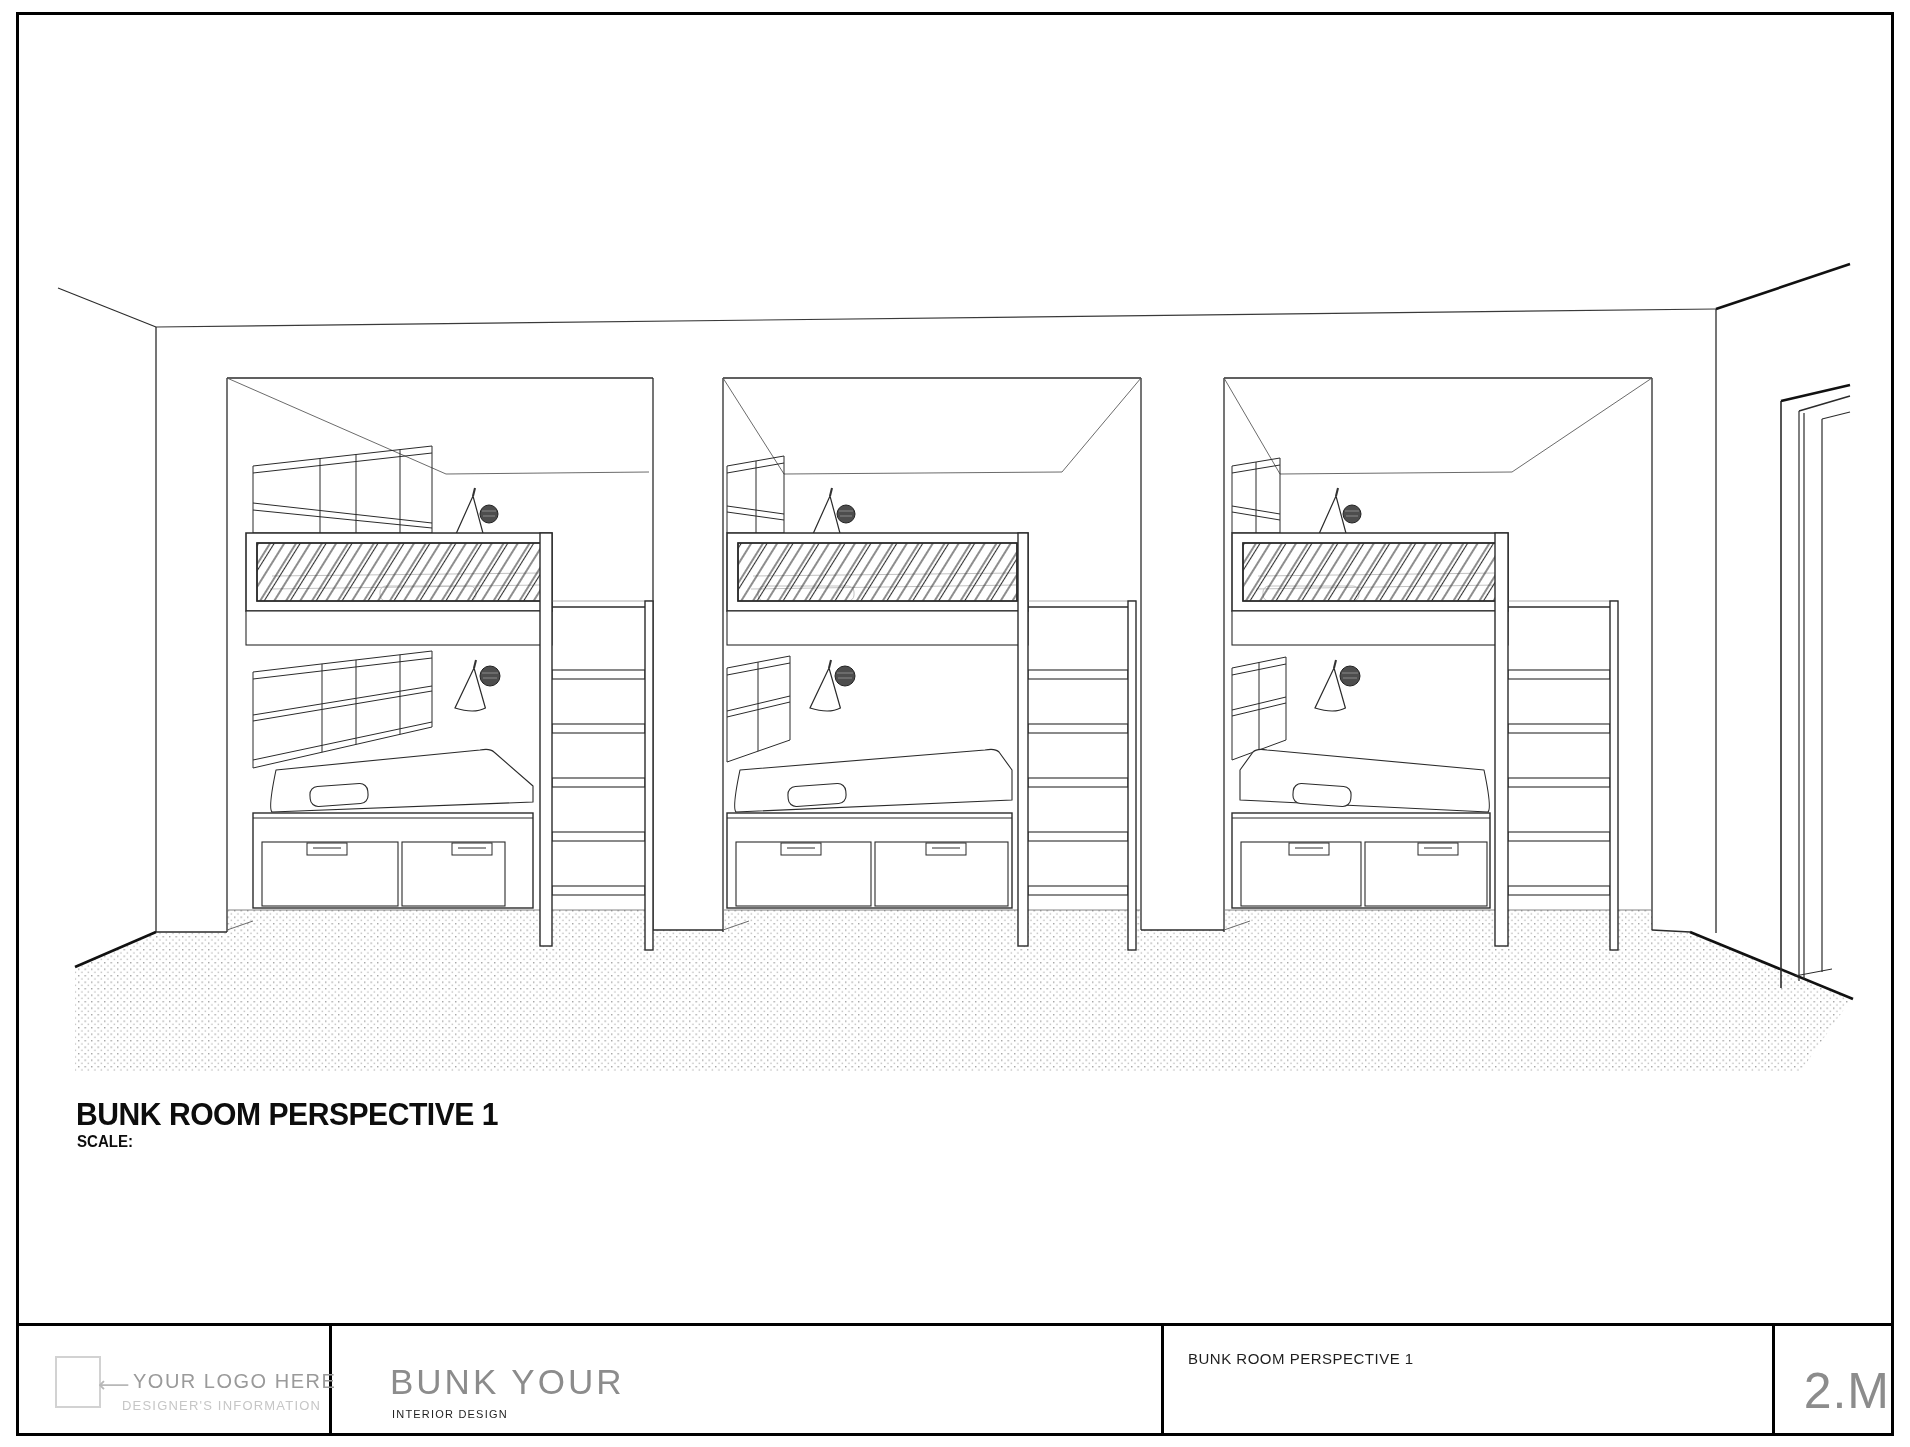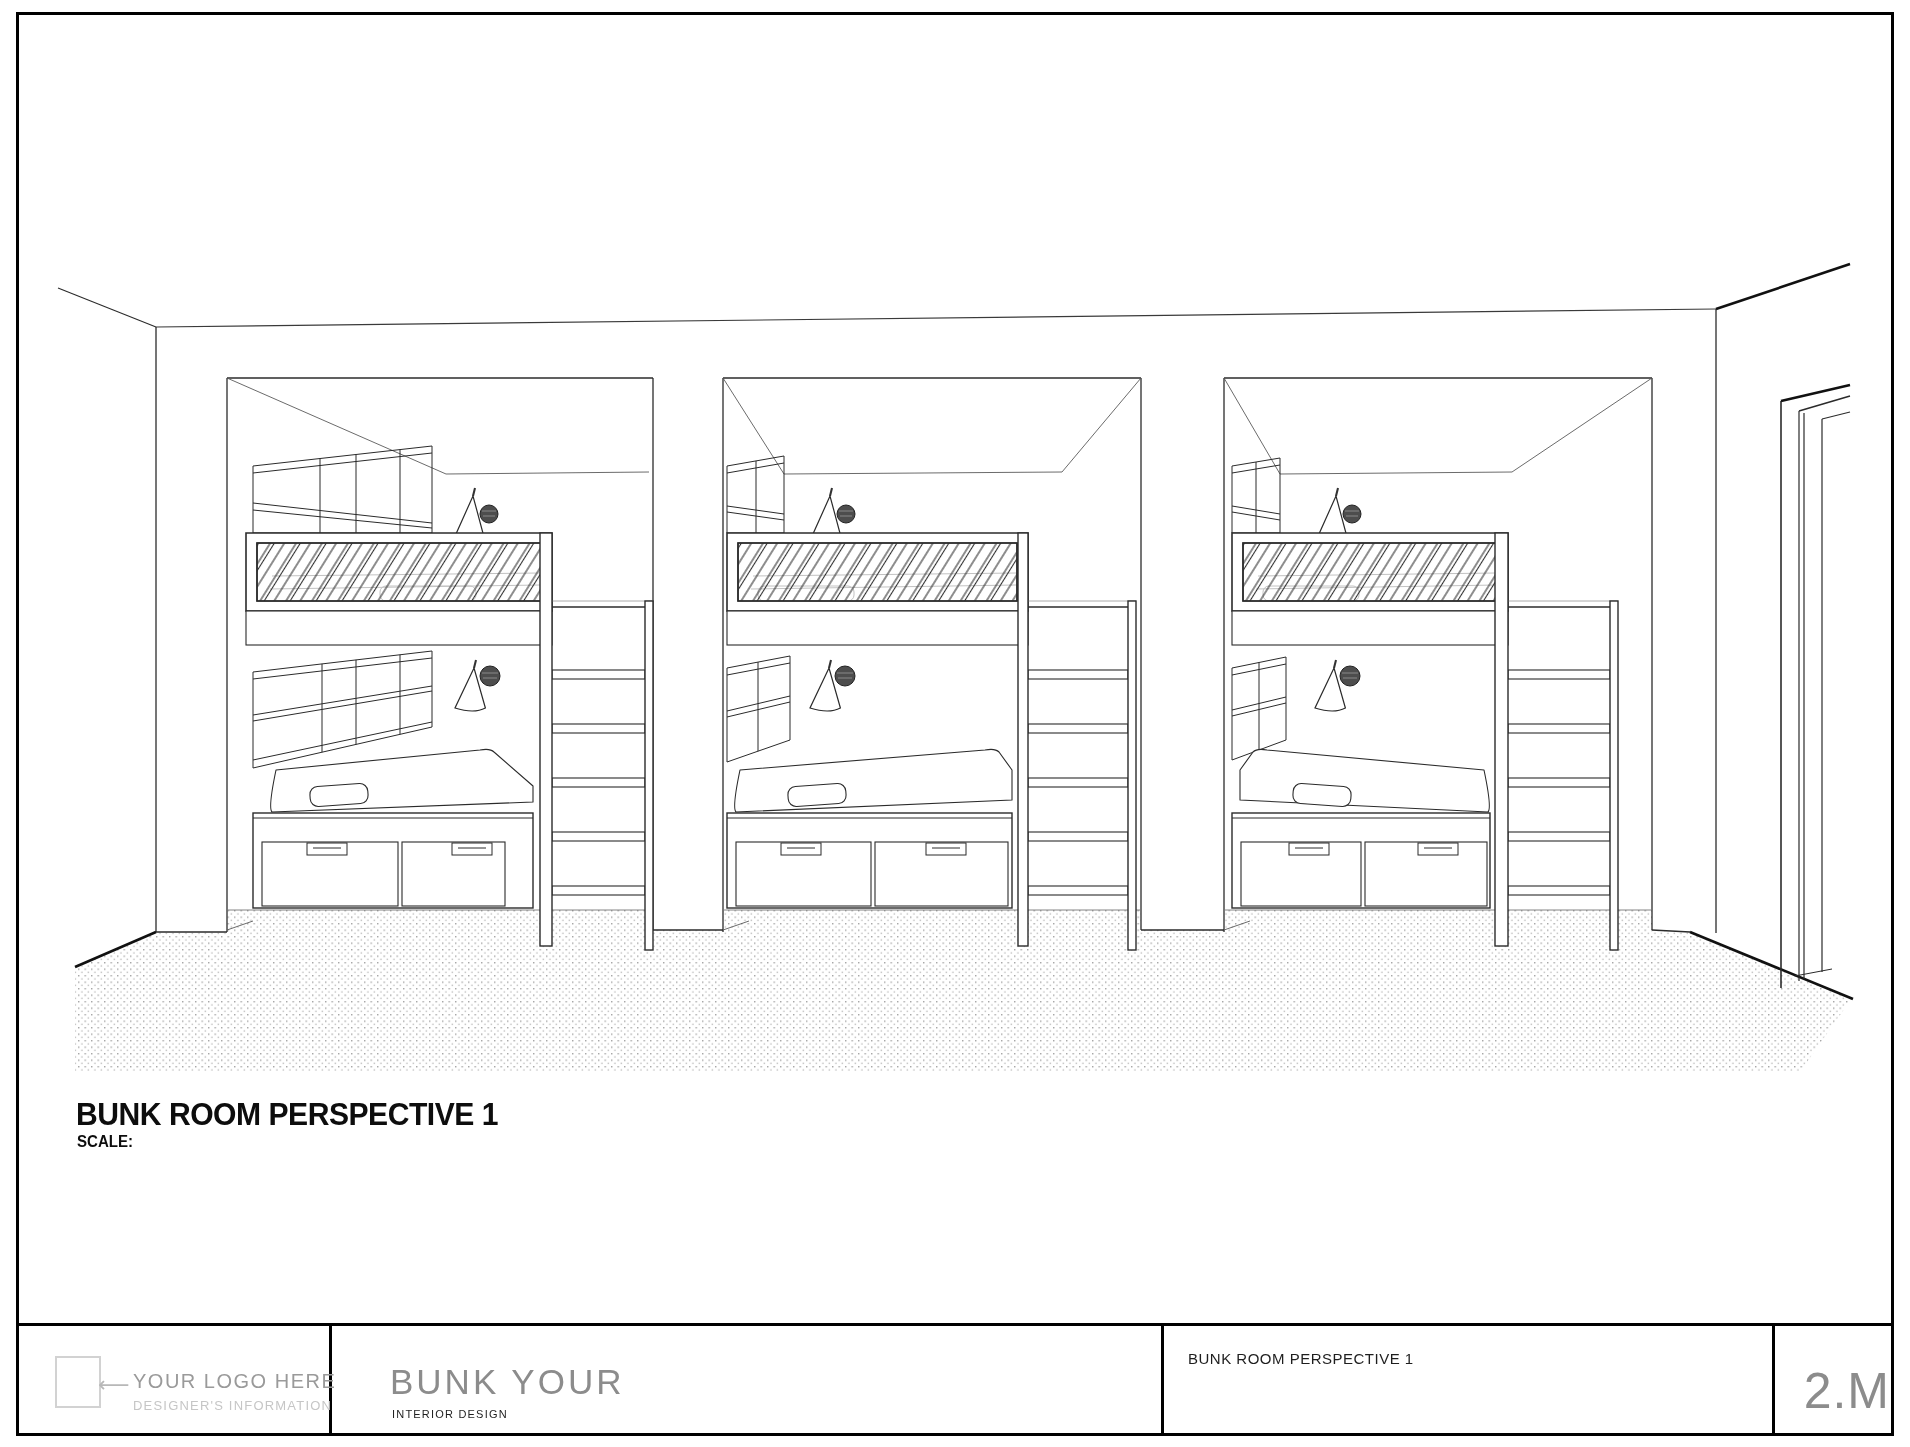--- a/index.html
+++ b/index.html
@@ -9,21 +9,21 @@
         border:3px solid #000;box-sizing:border-box;}
   .tb-line{position:absolute;background:#000;}
   .scene{position:absolute;left:0;top:0;}
   .txt{position:absolute;white-space:nowrap;}
   .dtitle{left:76px;top:1096px;font-size:32px;font-weight:700;color:#0d0d0d;
           letter-spacing:-0.5px;transform:scaleX(.94);transform-origin:left top;}
   .dscale{left:77px;top:1133px;font-size:16px;font-weight:700;color:#0d0d0d;transform:scaleX(.94);transform-origin:left top;}
   .logo-box{position:absolute;left:55px;top:1356px;width:46px;height:52px;border:2px solid #d2d2d2;box-sizing:border-box;}
   .logo-arrow{left:98px;top:1372px;font-size:22px;color:#b8b8b8;}
   .logo-l1{left:133px;top:1370px;font-size:20px;letter-spacing:1.5px;color:#9a9a9a;text-align:center;}
-  .logo-l2{left:133px;top:1398px;font-size:13px;letter-spacing:1.2px;color:#c6c6c6;}
+  .logo-l2{left:122px;top:1398px;font-size:13px;letter-spacing:1.2px;color:#c6c6c6;}
   .proj-name{left:390px;top:1362px;font-size:35px;letter-spacing:3px;color:#8c8c8c;}
   .proj-sub{left:392px;top:1408px;font-size:11px;letter-spacing:1.2px;color:#1e1e1e;}
   .view-title{left:1188px;top:1350px;font-size:15px;letter-spacing:.5px;color:#1e1e1e;}
   .sheet-num{left:1773px;top:1362px;width:117px;text-align:right;font-size:50px;letter-spacing:1px;color:#8c8c8c;}
 </style>
 </head>
 <body>
 
 <div class="page">
 

